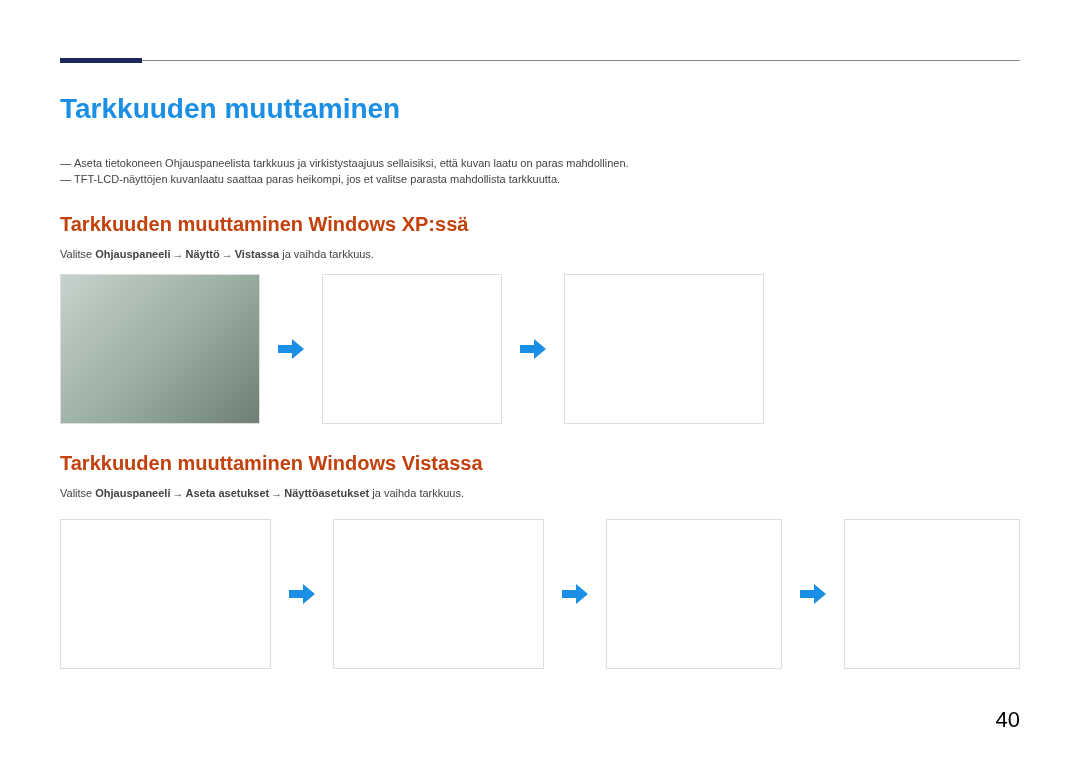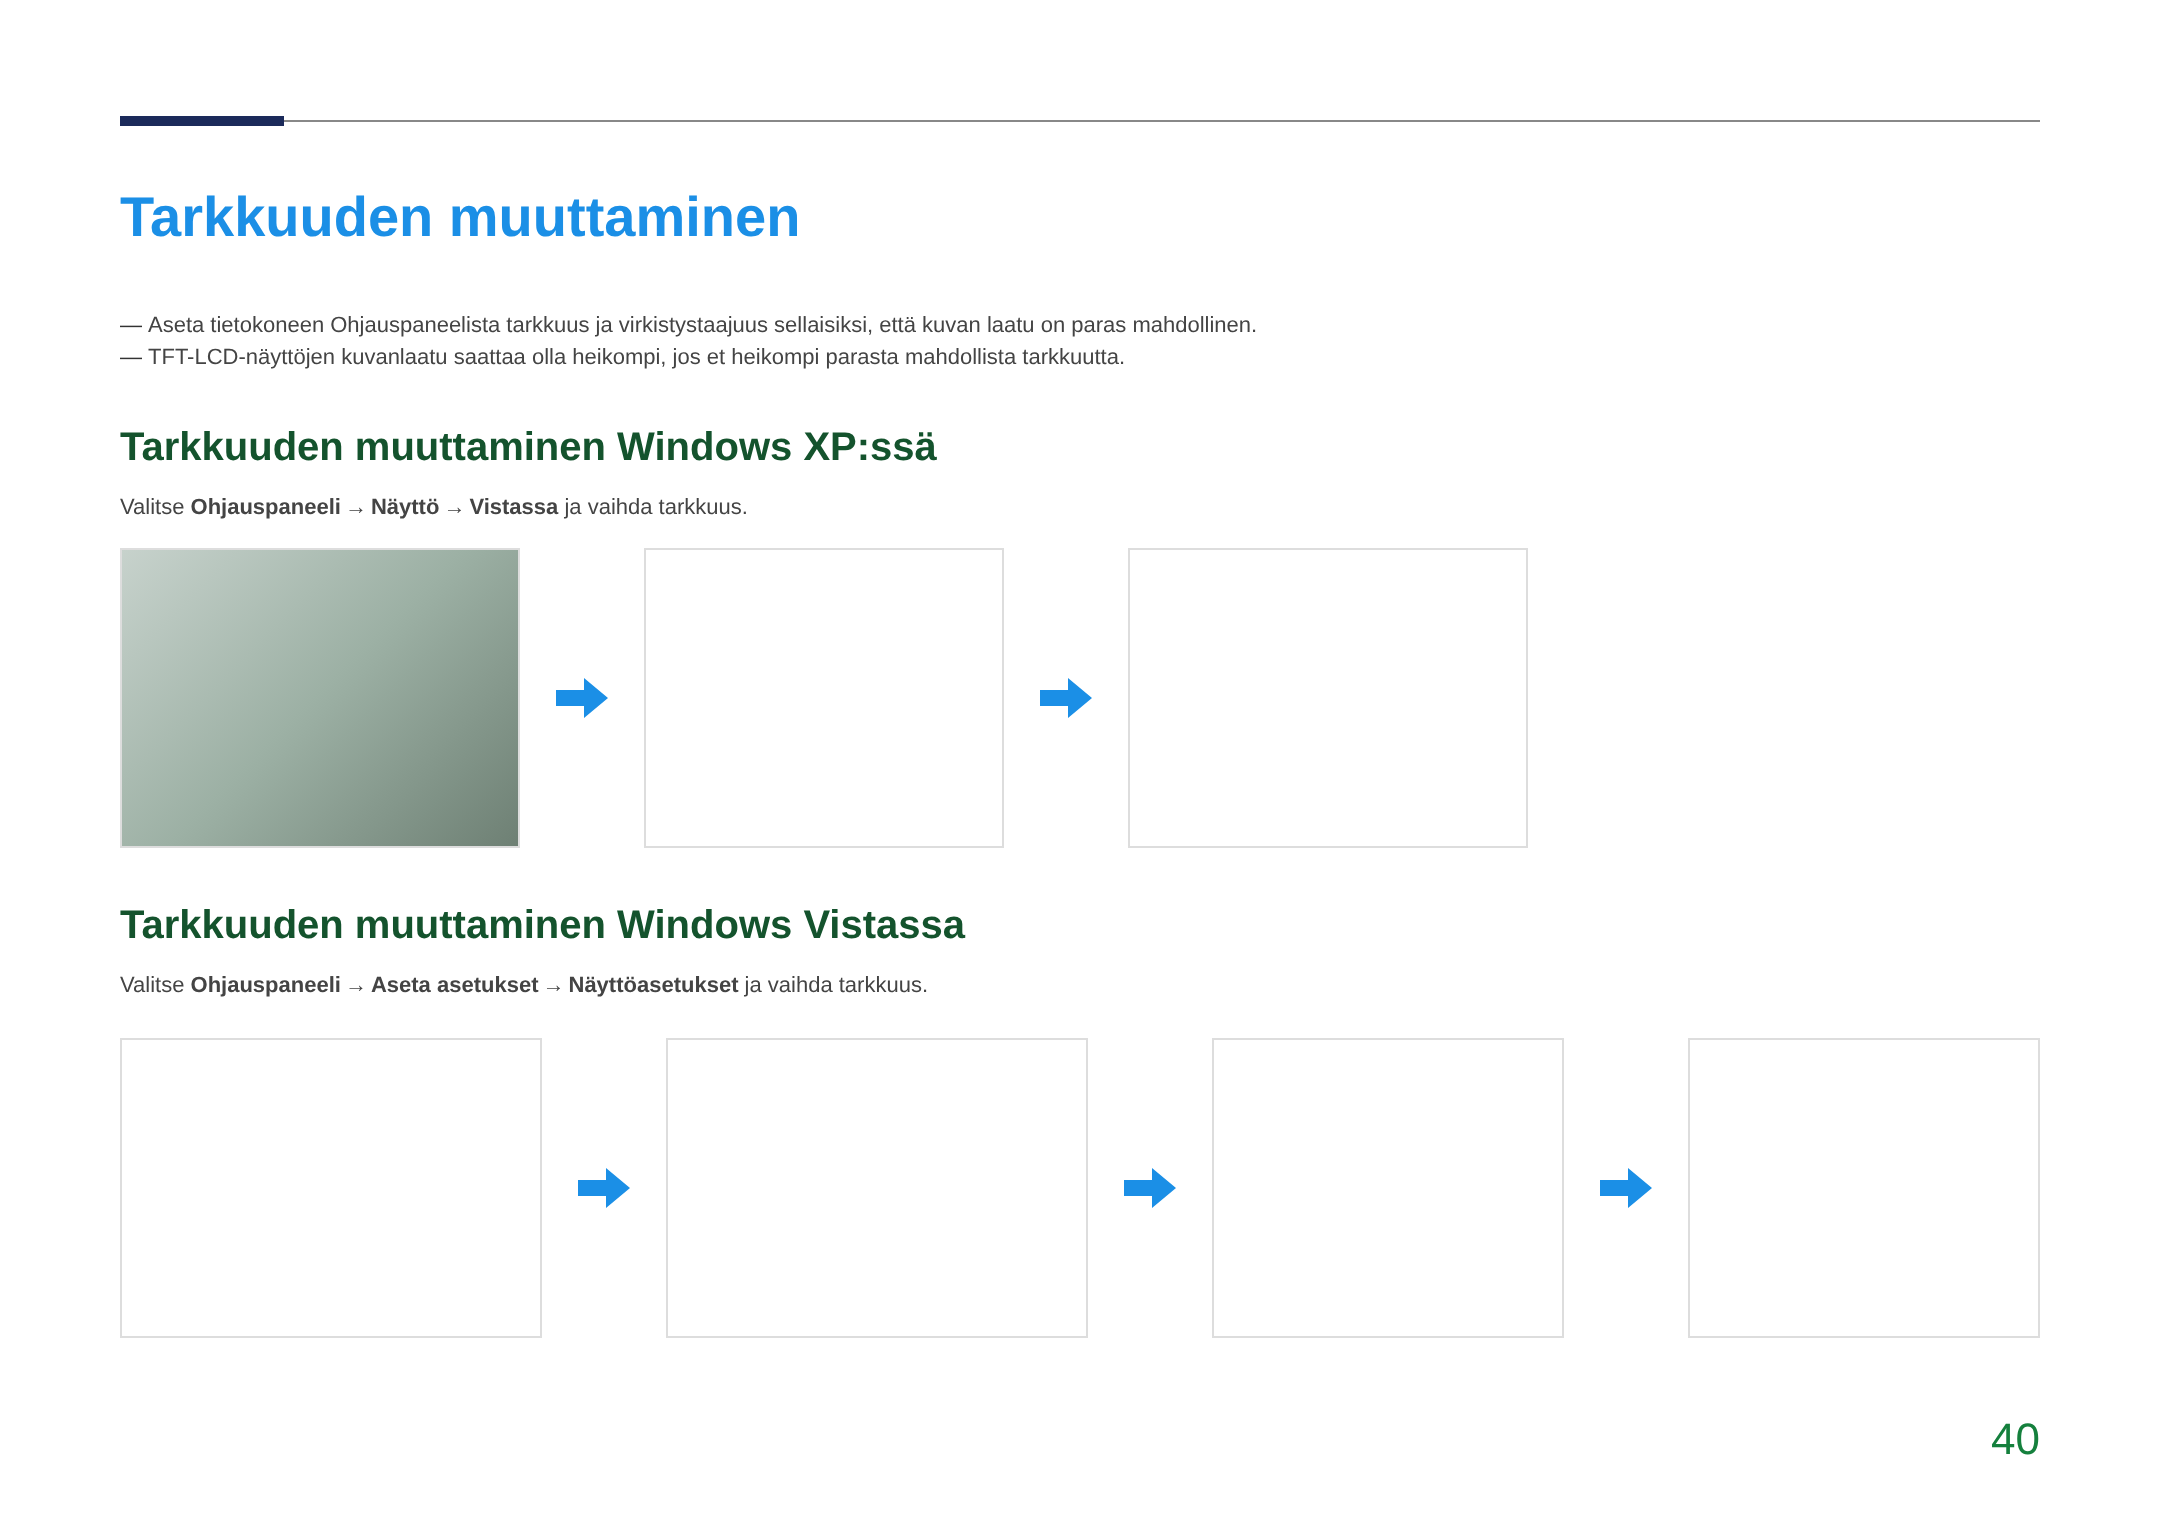--- a/index.html
+++ b/index.html
@@ -39,21 +39,21 @@
     padding-left: 14px;
   }
   .note::before {
     content: "―";
     position: absolute;
     left: 0;
     top: 0;
     color: #333;
   }
   .sub-heading {
-    color: #14532d;
+    color: #c2410c;
     font-size: 20px;
     font-weight: 700;
     margin-top: 28px;
     margin-bottom: 12px;
   }
   .instruction {
     font-size: 11px;
     color: #444;
     margin-bottom: 14px;
   }
@@ -83,32 +83,32 @@
   .arrow-icon {
     width: 26px;
     height: 22px;
     flex-shrink: 0;
   }
   .page-number {
     position: absolute;
     bottom: 30px;
     right: 60px;
     font-size: 22px;
-    color: #15803d;
+    color: #000000;
   }
 </style>
 </head>
 <body>
 
 <div class="top-rule"></div>
 
 <h1 class="main-heading">Tarkkuuden muuttaminen</h1>
 
 <p class="note">Aseta tietokoneen Ohjauspaneelista tarkkuus ja virkistystaajuus sellaisiksi, että kuvan laatu on paras mahdollinen.</p>
-<p class="note">TFT-LCD-näyttöjen kuvanlaatu saattaa olla heikompi, jos et heikompi parasta mahdollista tarkkuutta.</p>
+<p class="note">TFT-LCD-näyttöjen kuvanlaatu saattaa paras heikompi, jos et valitse parasta mahdollista tarkkuutta.</p>
 
 <h2 class="sub-heading">Tarkkuuden muuttaminen Windows XP:ssä</h2>
 <p class="instruction">
   <span>Valitse </span><b>Ohjauspaneeli</b><span class="arrow-sep">→</span><b>Näyttö</b><span class="arrow-sep">→</span><b>Vistassa</b><span> ja vaihda tarkkuus.</span>
 </p>
 
 <div class="figure-row">
   <div class="shot shot-xp1"></div>
   <svg class="arrow-icon" viewBox="0 0 26 22">
       <path fill="#1b8fe6" d="M0 7h14V1l12 10-12 10v-6H0z"></path>

